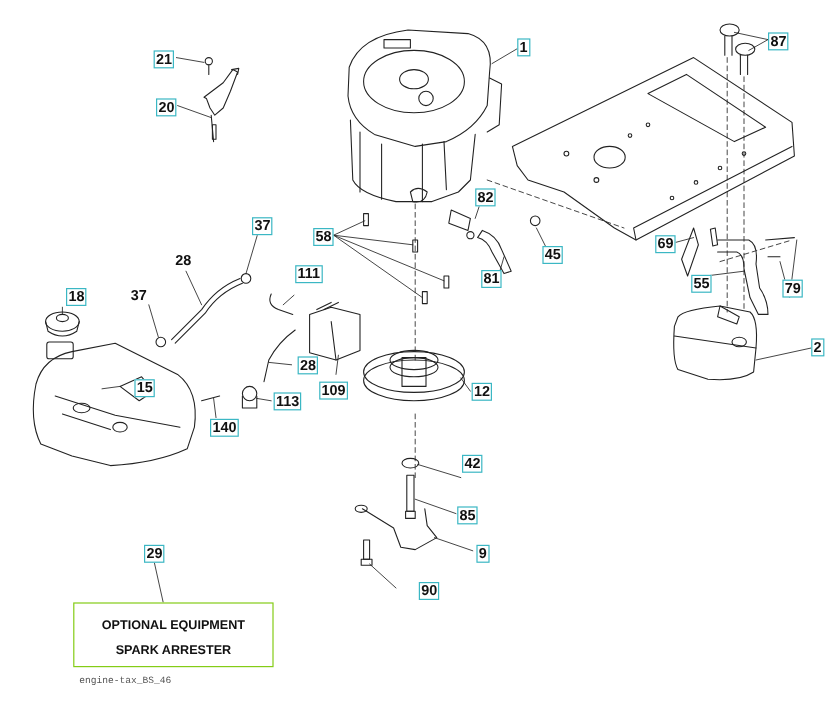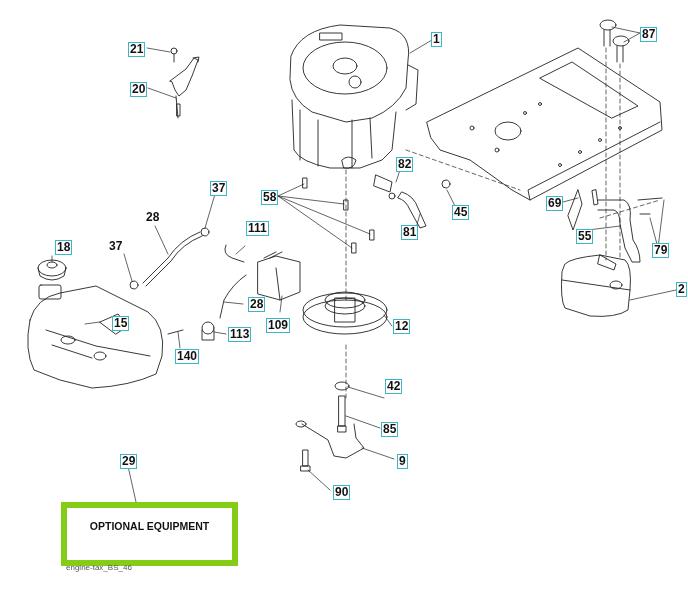--- a/index.html
+++ b/index.html
@@ -1,25 +1,25 @@
 <!DOCTYPE html>
 <html><head>
 <meta charset="utf-8">
 <style>
   html, body { margin:0; padding:0; background:#ffffff; }
   body { width:688px; height:600px; position:relative; overflow:hidden; font-family:"Liberation Sans", sans-serif; }
   #diagram { position:absolute; left:0; top:0; width:688px; height:600px; }
   .lbl { position:absolute; font-family:"Liberation Sans", sans-serif; font-weight:bold; font-size:12px; line-height:13px; color:#111; background:#fff; padding:0 1px; cursor:pointer; }
   .lbl.boxed { border:1.5px solid #3bb7c4; }
   .lbl.plain { border:none; }
-  .note-box { position:absolute; left:61px; top:502px; width:165px; height:52px; border:6px solid #84cc16; background:#fff; text-align:center; }
+  .note-box { position:absolute; left:61px; top:502px; width:165px; height:52px; border:1px solid #84cc16; background:#fff; text-align:center; }
   .note-line { font-weight:bold; font-size:10.5px; color:#111; display:block; }
   .note-line.l1 { margin-top:12px; }
   .note-line.l2 { margin-top:9px; }
-  .caption { position:absolute; left:66px; top:563px; font-size:8px; color:#555; font-family:Liberation Sans, sans-serif; }
+  .caption { position:absolute; left:66px; top:563px; font-size:8px; color:#555; font-family:Liberation Mono, monospace; }
 </style>
 </head>
 <body>
 
 <svg id="diagram" viewBox="0 0 688 600" xmlns="http://www.w3.org/2000/svg">
   <g fill="none" stroke="#222" stroke-width="0.9" stroke-linejoin="round" stroke-linecap="round">
 
     <g>
       <circle cx="174" cy="51" r="3"></circle>
       <line x1="174" y1="54" x2="174" y2="62"></line>
@@ -210,36 +210,37 @@
 <span class="lbl boxed" style="left:128px;top:42px">21</span>
 <span class="lbl boxed" style="left:130px;top:82px">20</span>
 <span class="lbl boxed" style="left:431px;top:32px">1</span>
 <span class="lbl boxed" style="left:640px;top:27px">87</span>
 <span class="lbl boxed" style="left:396px;top:157px">82</span>
 <span class="lbl boxed" style="left:261px;top:190px">58</span>
 <span class="lbl boxed" style="left:452px;top:205px">45</span>
 <span class="lbl boxed" style="left:401px;top:225px">81</span>
 <span class="lbl boxed" style="left:546px;top:196px">69</span>
 <span class="lbl boxed" style="left:576px;top:229px">55</span>
-<span class="lbl boxed" style="left:652px;top:243px">79</span>
+<span class="lbl boxed" style="left:652px;top:233px">79</span>
 <span class="lbl boxed" style="left:676px;top:282px">2</span>
 <span class="lbl boxed" style="left:210px;top:181px">37</span>
 <span class="lbl plain" style="left:145px;top:211px">28</span>
 <span class="lbl plain" style="left:108px;top:240px">37</span>
 <span class="lbl boxed" style="left:55px;top:240px">18</span>
 <span class="lbl boxed" style="left:112px;top:316px">15</span>
 <span class="lbl boxed" style="left:246px;top:221px">111</span>
 <span class="lbl boxed" style="left:248px;top:297px">28</span>
 <span class="lbl boxed" style="left:266px;top:318px">109</span>
 <span class="lbl boxed" style="left:175px;top:349px">140</span>
 <span class="lbl boxed" style="left:228px;top:327px">113</span>
 <span class="lbl boxed" style="left:393px;top:319px">12</span>
 <span class="lbl boxed" style="left:385px;top:379px">42</span>
 <span class="lbl boxed" style="left:381px;top:422px">85</span>
 <span class="lbl boxed" style="left:397px;top:454px">9</span>
-<span class="lbl boxed" style="left:333px;top:485px">90</span>
+<span class="lbl boxed" style="left:349px;top:485px">90</span>
 <span class="lbl boxed" style="left:120px;top:454px">29</span>
 
 <div class="note-box">
   <span class="note-line l1">OPTIONAL EQUIPMENT</span>
+  <span class="note-line l2">SPARK ARRESTER</span>
 </div>
 
 <span class="caption">engine-tax_BS_46</span>
 
 </body></html>

